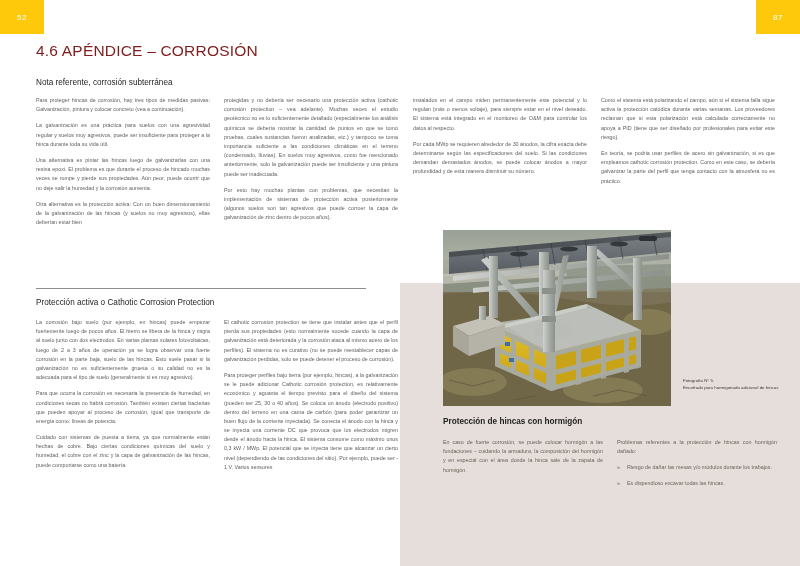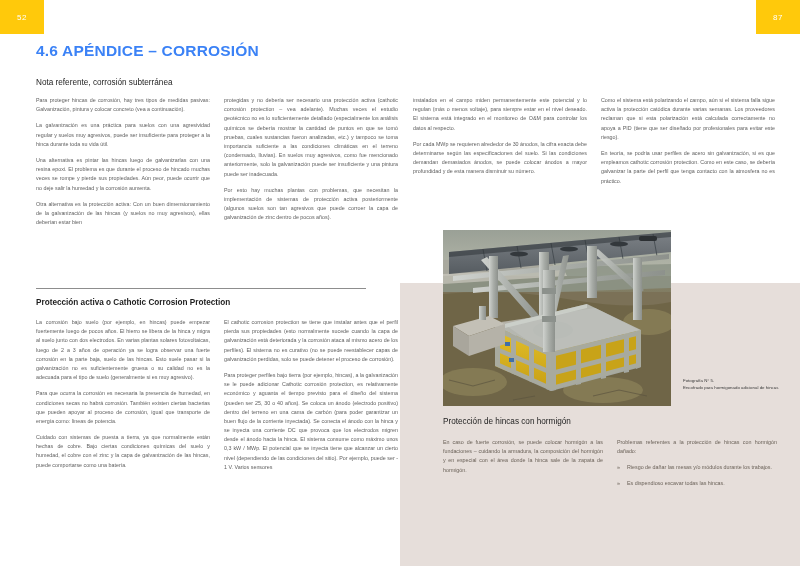--- a/index.html
+++ b/index.html
@@ -19,21 +19,21 @@
     display: flex; align-items: center; justify-content: center;
   }
   .pagetab.left  { left: 0; }
   .pagetab.right { right: 0; }
 
   
   .left-page { position: absolute; left: 0; top: 0; width: 400px; height: 566px; }
 
   .chapter-title {
     position: absolute; left: 36px; top: 42px;
-    font-size: 15.5px; font-weight: 700; color: #3b82f6;
+    font-size: 15.5px; font-weight: 400; color: #7f1d1d;
     letter-spacing: .2px;
   }
   .sub-title {
     position: absolute; left: 36px; top: 78px;
     font-size: 8.2px; font-weight: normal; color: #1e1e1e;
   }
 
   .cols { position: absolute; display: flex; gap: 14px; }
   .col { width: 174px; }
   .col p {
@@ -47,21 +47,21 @@
   #block-b { left: 36px; top: 318px; }
 
   .rule {
     position: absolute; left: 36px; width: 330px; height: 1px;
     background: #8d8d8d;
   }
   #rule-1 { top: 288px; }
 
   .section-head {
     position: absolute; left: 36px; top: 298px;
-    font-size: 8.2px; font-weight: bold; color: #1e1e1e;
+    font-size: 8.2px; font-weight: normal; color: #1e1e1e;
   }
 
   
   .right-page { position: absolute; left: 400px; top: 0; width: 400px; height: 566px; }
 
   #block-c { left: 413px; top: 96px; }
 
   
   .beige {
     position: absolute; left: 400px; top: 283px; width: 400px; height: 283px;
@@ -77,21 +77,21 @@
   }
   .photo svg { display: block; width: 100%; height: 100%; }
 
   .photo-caption {
     position: absolute; left: 683px; top: 378px; width: 108px;
     font-size: 4.4px; line-height: 1.55; color: #3a3a3a;
   }
 
   .section-head-2 {
     position: absolute; left: 443px; top: 417px;
-    font-size: 8.2px; font-weight: normal; color: #1e1e1e;
+    font-size: 8.2px; font-weight: bold; color: #1e1e1e;
   }
 
   #block-d { left: 443px; top: 438px; }
   #block-d .col { width: 160px; }
   #block-d p { color: #6b6259; }
 
   .bullets { list-style: none; margin-top: 5px; }
   .bullets li {
     position: relative; padding-left: 10px;
     font-size: 5.35px; line-height: 1.72; color: #6b6259;

